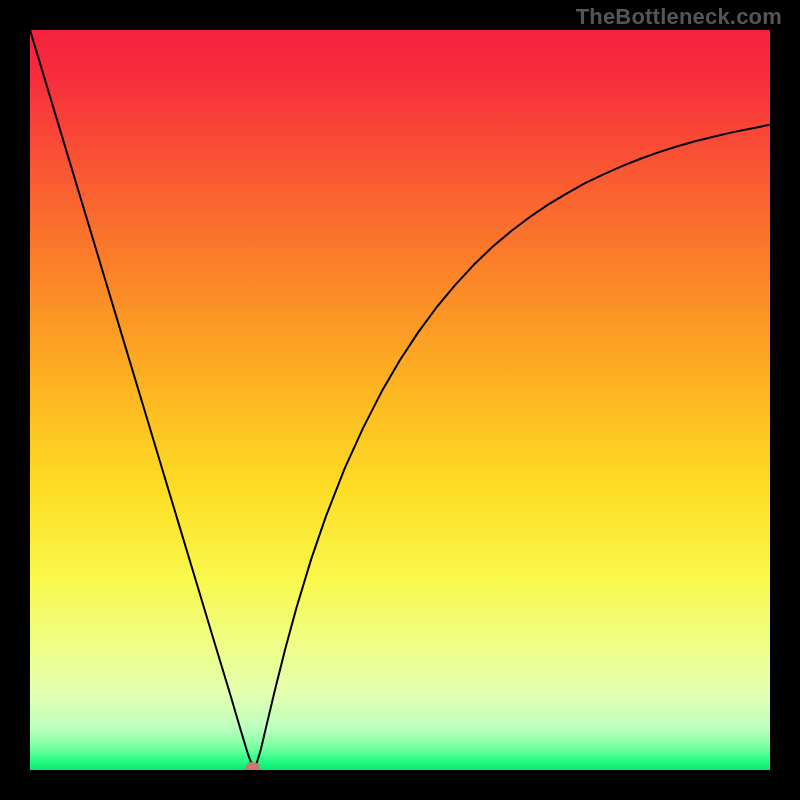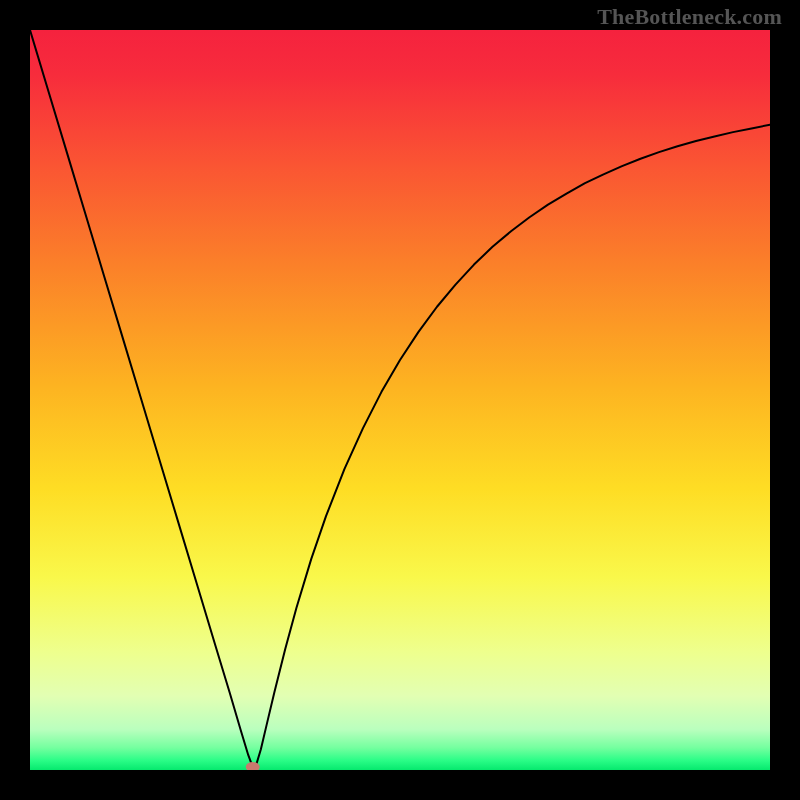--- a/index.html
+++ b/index.html
@@ -8,21 +8,20 @@
     width: 800px;
     height: 800px;
     background: #000;
     font-family: Arial, Helvetica, sans-serif;
     overflow: hidden;
   }
   .stage {
     position: relative;
     width: 800px;
     height: 656px;
-    font-family: Liberation Serif, serif;
   }
   .watermark {
     position: absolute;
     top: 4px;
     right: 18px;
     color: #555;
     font-size: 22px;
     font-weight: 600;
     letter-spacing: 0.2px;
     user-select: none;

